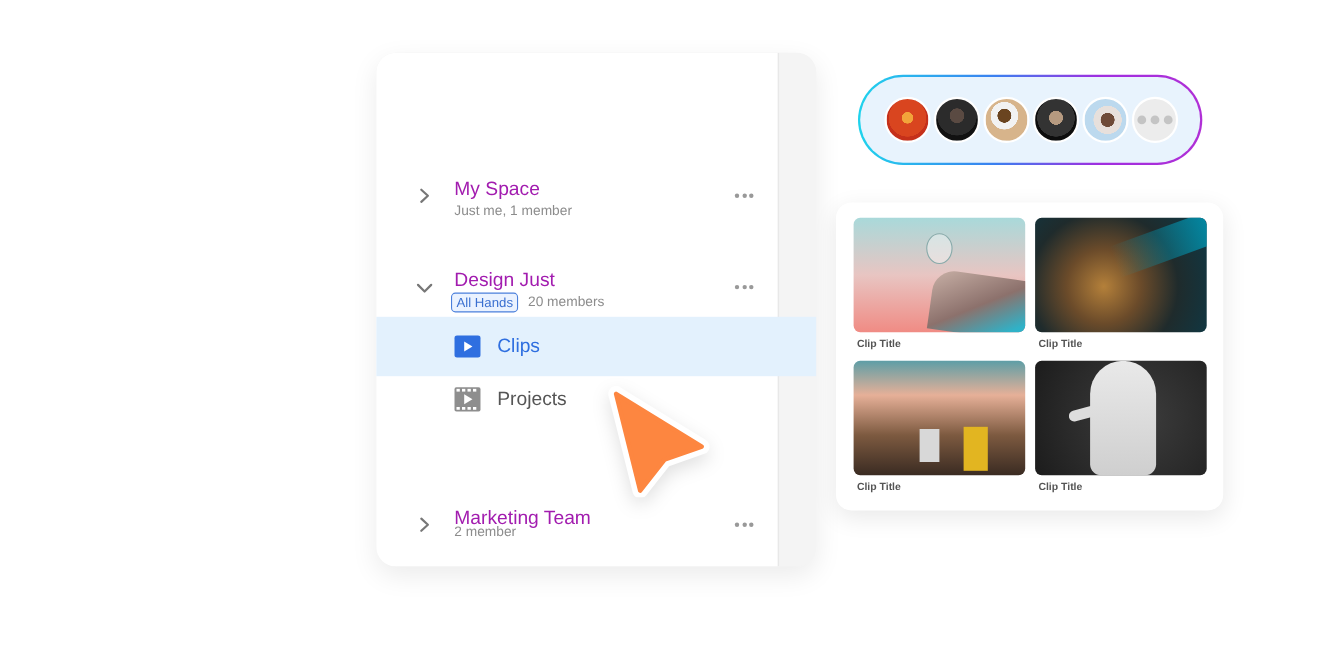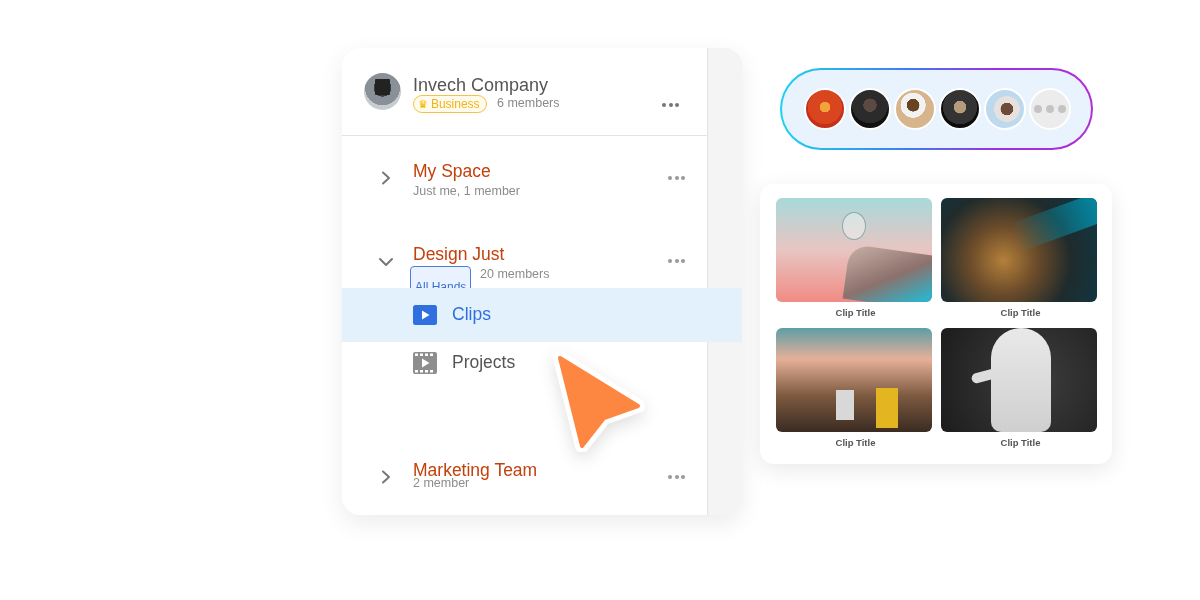--- a/index.html
+++ b/index.html
@@ -41,27 +41,27 @@
   }
   .crown { color: #f5b400; font-size: 11px; }
   .org-members { position: absolute; left: 155px; top: 48px; font-size: 12.5px; color: #8a8a8a; }
   .more-dots {
     position: absolute; font-size: 14px; letter-spacing: 0; color: #666; font-weight: bold;
     display: flex; gap: 2.5px; align-items: center; height: 10px;
   }
   .more-dots i { display: block; width: 4px; height: 4px; border-radius: 50%; background: #777; }
   .more-dots.light i { background: #999; }
 
-  .row-title { position: absolute; font-size: 17.5px; color: #c2410c; }
+  .row-title { position: absolute; font-size: 17.5px; color: #a21caf; }
   .row-sub { position: absolute; font-size: 12.5px; color: #8c8c8c; }
   .chev { position: absolute; width: 14px; height: 14px; }
   .chev svg { display: block; }
 
   .badge-allhands {
-    position: absolute; left: 68px; top: 218px; height: 18px; padding: 12px 4px;
+    position: absolute; left: 68px; top: 218px; height: 18px; padding: 0 4px;
     border: 1.3px solid #4a7fdc; border-radius: 4px; background: #eaf2ff;
     font-size: 12px; color: #3a6fd0; line-height: 16px;
   }
 
   .sub-item { position: absolute; left: 0; width: 410px; height: 54px; text-align: center; }
   .sub-item.active { background: #e3f1fd; }
   .sub-icon { position: absolute; left: 71px; top: 15px; width: 24px; height: 24px; }
   .sub-label { position: absolute; left: 110px; top: 16px; font-size: 17.5px; color: #555; }
   .sub-item.active .sub-label { color: #2f6fe0; }
 
@@ -89,55 +89,41 @@
   .av6 { background: #ececec; display: flex; align-items: center; justify-content: center; gap: 4px; }
   .av6 i { width: 8px; height: 8px; border-radius: 50%; background: #c4c4c4; display: block; }
 
   
   .clips-card {
     position: absolute; left: 760px; top: 184px; width: 352px; height: 280px;
     background: #fff; border-radius: 14px; box-shadow: 0 6px 22px rgba(0,0,0,0.09);
   }
   .clip { position: absolute; width: 156px; }
   .thumb { width: 156px; height: 104px; border-radius: 6px; overflow: hidden; position: relative; }
-  .clip-title { margin-top: 5px; font-size: 9.5px; font-weight: bold; color: #555; padding-left: 3px; text-align: center; }
+  .clip-title { margin-top: 5px; font-size: 9.5px; font-weight: bold; color: #555; padding-left: 3px; }
 
   .t1 { background: linear-gradient(180deg, #a9d9da 0%, #e8c5c2 50%, #f08b84 100%); }
   .t1 .bulb { position: absolute; left: 66px; top: 14px; width: 24px; height: 28px; border-radius: 50%; border: 1.5px solid #8aa; background: rgba(255,255,255,0.4); }
   .t1 .hand { position: absolute; left: 70px; top: 52px; width: 90px; height: 55px; background: linear-gradient(150deg, #c9b1a7 0%, #8c716c 50%, #2fb2c8 85%); border-radius: 20px 0 0 0; transform: rotate(8deg); }
   .t2 { background: radial-gradient(circle at 40% 60%, #b4803a 0%, #6b4b2a 30%, #1f2b2c 60%, #0d3a48 100%); }
   .t2 .streak { position: absolute; left: 70px; top: 10px; width: 90px; height: 30px; background: linear-gradient(90deg, rgba(0,140,170,0.0), rgba(0,160,190,0.75)); transform: rotate(-20deg); }
   .t3 { background: linear-gradient(180deg, #5e9ea6 0%, #e6b098 30%, #7d5a40 65%, #3a2b22 100%); }
   .t3 .can { position: absolute; left: 100px; top: 60px; width: 22px; height: 40px; background: #e2b521; }
   .t3 .can2 { position: absolute; left: 60px; top: 62px; width: 18px; height: 30px; background: #d8d8d8; }
   .t4 { background: radial-gradient(circle at 60% 50%, #3d3d3d 0%, #2a2a2a 60%, #1c1c1c 100%); }
   .t4 .statue { position: absolute; left: 50px; top: 0; width: 60px; height: 104px; background: linear-gradient(180deg, #e9e9e9 0%, #cfcfcf 100%); border-radius: 30px 30px 10px 10px; }
   .t4 .arm { position: absolute; left: 30px; top: 40px; width: 50px; height: 10px; background: #ddd; border-radius: 5px; transform: rotate(-15deg); }
 </style>
 </head>
 <body>
 
 <div class="panel">
   <div class="scroll-track"></div>
   <div class="panel-inner">
 
-    <div class="org-header">
-      <div class="org-avatar"></div>
-      <div class="org-name">Invech Company</div>
-      <div class="badge-business">
-        <span class="crown">♛</span>
-        <span>Business</span>
-      </div>
-      <div class="org-members">6 members</div>
-      <div class="more-dots" style="left:320px; top:52px;">
-        <i></i>
-          <i></i>
-          <i></i>
-      </div>
-    </div>
 
     <div>
       <span class="chev" style="left:37px; top:123px;">
         <svg width="14" height="14" viewBox="0 0 14 14">
             <path d="M4 1.5 L10 7 L4 12.5" fill="none" stroke="#777" stroke-width="2" stroke-linecap="round" stroke-linejoin="round"></path>
           </svg>
       </span>
       <div class="row-title" style="left:71px; top:113px;">My Space</div>
       <div class="row-sub" style="left:71px; top:136px;">Just me, 1 member</div>
       <div class="more-dots light" style="left:326px; top:125px;">

